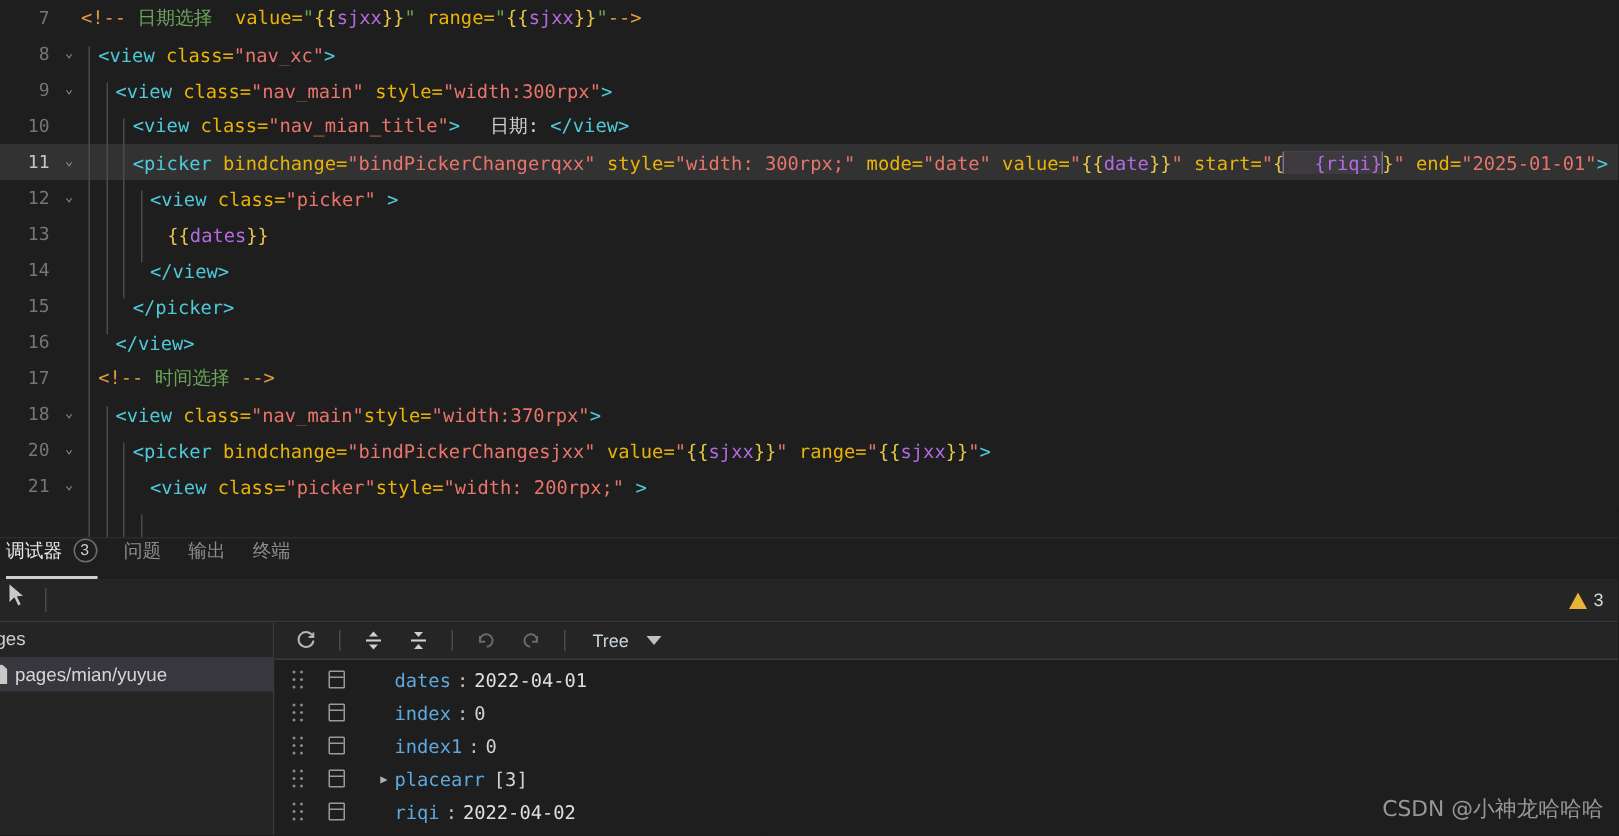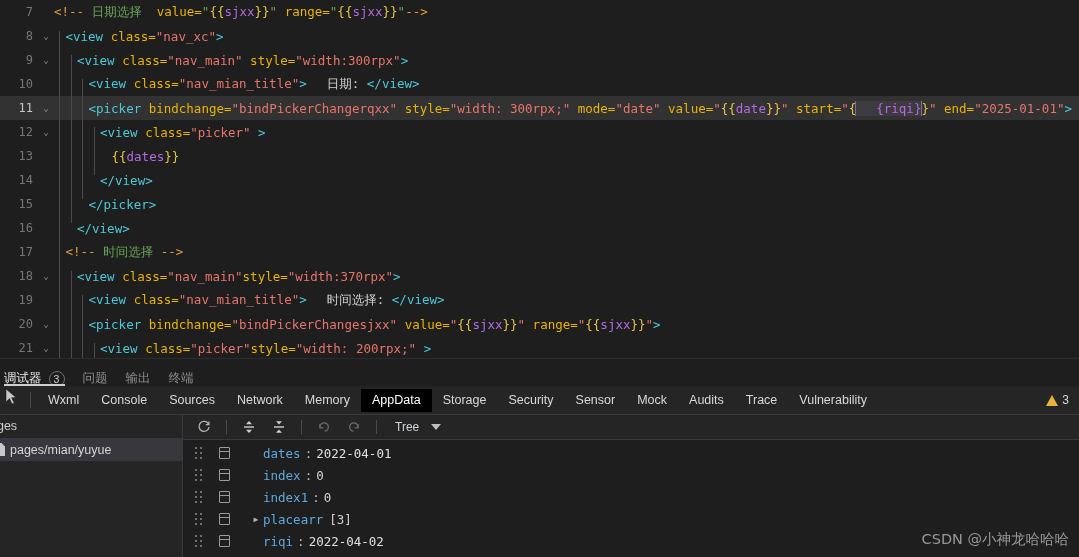--- a/index.html
+++ b/index.html
@@ -49,21 +49,21 @@
   .match-box  { outline: 1px solid #7c6f8f; background: rgba(110,95,130,0.18); padding-left: 20px; }
 
   
   .panel-tabs {
     position: absolute; left: 0; top: 358px; width: 1079px; height: 28px;
     background: #1e1e1e; display: flex; align-items: center; padding-left: 4px;
     border-top: 1px solid #2b2b2b;
   }
   .ptab {
     font-size: 12.5px; color: #8d8d8d; margin-right: 18px;
-    display: flex; align-items: flex-end; height: 28px; position: relative;
+    display: flex; align-items: flex-start; height: 28px; position: relative;
     font-family: "DejaVu Sans", sans-serif;
   }
   .ptab.active { color: #e8e8e8; }
   .ptab.active::after {
     content: ""; position: absolute; left: 0; right: 0; bottom: 1px;
     height: 2px; background: #d0d0d0;
   }
   .badge {
     margin-left: 7px; min-width: 16px; height: 16px; border-radius: 8px;
     border: 1px solid #6e6e6e; color: #cfcfcf; font-size: 10.5px;
@@ -188,21 +188,20 @@
       <div class="code-row"><span class="ln">9</span><span class="fold">⌄</span><span class="codetext" style="padding-left: 23px;"><span class="t-tag">&lt;view </span><span class="t-attr">class=</span><span class="t-str">"nav_main"</span><span class="t-attr"> </span><span class="t-attr">style=</span><span class="t-str">"width:300rpx"</span><span class="t-tag">&gt;</span></span></div>
       <div class="code-row"><span class="ln">10</span><span class="fold"></span><span class="codetext" style="padding-left: 34.5px;"><span class="t-tag">&lt;view </span><span class="t-attr">class=</span><span class="t-str">"nav_mian_title"</span><span class="t-tag">&gt;</span><span class="t-text">日期: </span><span class="t-tag">&lt;/view&gt;</span></span></div>
       <div class="code-row active"><span class="ln">11</span><span class="fold">⌄</span><span class="codetext" style="padding-left: 34.5px;"><span class="t-tag">&lt;picker </span><span class="t-attr">bindchange=</span><span class="t-str">"bindPickerChangerqxx"</span><span class="t-attr"> </span><span class="t-attr">style=</span><span class="t-str">"width: 300rpx;"</span><span class="t-attr"> </span><span class="t-attr">mode=</span><span class="t-str">"date"</span><span class="t-attr"> </span><span class="t-attr">value=</span><span class="t-str">"</span><span class="t-brace">{{</span><span class="t-mustache">date</span><span class="t-brace">}}</span><span class="t-str">"</span><span class="t-attr"> </span><span class="t-attr">start=</span><span class="t-str">"</span><span class="t-brace">{</span><span class="t-mustache match-box">{riqi}</span><span class="t-brace">}</span><span class="t-str">"</span><span class="t-attr"> </span><span class="t-attr">end=</span><span class="t-str">"2025-01-01"</span><span class="t-tag">&gt;</span></span></div>
       <div class="code-row"><span class="ln">12</span><span class="fold">⌄</span><span class="codetext" style="padding-left: 46px;"><span class="t-tag">&lt;view </span><span class="t-attr">class=</span><span class="t-str">"picker"</span><span class="t-tag"> &gt;</span></span></div>
       <div class="code-row"><span class="ln">13</span><span class="fold"></span><span class="codetext" style="padding-left: 57.5px;"><span class="t-brace">{{</span><span class="t-mustache">dates</span><span class="t-brace">}}</span></span></div>
       <div class="code-row"><span class="ln">14</span><span class="fold"></span><span class="codetext" style="padding-left: 46px;"><span class="t-tag">&lt;/view&gt;</span></span></div>
       <div class="code-row"><span class="ln">15</span><span class="fold"></span><span class="codetext" style="padding-left: 34.5px;"><span class="t-tag">&lt;/picker&gt;</span></span></div>
       <div class="code-row"><span class="ln">16</span><span class="fold"></span><span class="codetext" style="padding-left: 23px;"><span class="t-tag">&lt;/view&gt;</span></span></div>
       <div class="code-row"><span class="ln">17</span><span class="fold"></span><span class="codetext" style="padding-left: 11.5px;"><span class="t-com-mark">&lt;!--</span><span class="t-com-txt"> 时间选择 </span><span class="t-com-mark">--&gt;</span></span></div>
       <div class="code-row"><span class="ln">18</span><span class="fold">⌄</span><span class="codetext" style="padding-left: 23px;"><span class="t-tag">&lt;view </span><span class="t-attr">class=</span><span class="t-str">"nav_main"</span><span class="t-attr">style=</span><span class="t-str">"width:370rpx"</span><span class="t-tag">&gt;</span></span></div>
-      <div class="code-row"><span class="ln">19</span><span class="fold"></span><span class="codetext" style="padding-left: 34.5px;"><span class="t-tag">&lt;view </span><span class="t-attr">class=</span><span class="t-str">"nav_mian_title"</span><span class="t-tag">&gt;</span><span class="t-text">时间选择: </span><span class="t-tag">&lt;/view&gt;</span></span></div>
       <div class="code-row"><span class="ln">20</span><span class="fold">⌄</span><span class="codetext" style="padding-left: 34.5px;"><span class="t-tag">&lt;picker </span><span class="t-attr">bindchange=</span><span class="t-str">"bindPickerChangesjxx"</span><span class="t-attr"> </span><span class="t-attr">value=</span><span class="t-str">"</span><span class="t-brace">{{</span><span class="t-mustache">sjxx</span><span class="t-brace">}}</span><span class="t-str">"</span><span class="t-attr"> </span><span class="t-attr">range=</span><span class="t-str">"</span><span class="t-brace">{{</span><span class="t-mustache">sjxx</span><span class="t-brace">}}</span><span class="t-str">"</span><span class="t-tag">&gt;</span></span></div>
       <div class="code-row"><span class="ln">21</span><span class="fold">⌄</span><span class="codetext" style="padding-left: 46px;"><span class="t-tag">&lt;view </span><span class="t-attr">class=</span><span class="t-str">"picker"</span><span class="t-attr">style=</span><span class="t-str">"width: 200rpx;"</span><span class="t-tag"> &gt;</span></span></div>
       <div class="guides">
         <div class="guide" style="left: 59px; top: 31px; height: 327px;"></div>
         <div class="guide" style="left: 70.5px; top: 55px; height: 168px;"></div>
         <div class="guide" style="left: 82px; top: 79px; height: 120px;"></div>
         <div class="guide" style="left: 93.5px; top: 127px; height: 48px;"></div>
         <div class="guide" style="left: 70.5px; top: 271px; height: 87px;"></div>
         <div class="guide" style="left: 82px; top: 295px; height: 63px;"></div>
         <div class="guide" style="left: 93.5px; top: 343px; height: 15px;"></div>
@@ -225,35 +224,20 @@
       </div>
     </div>
 
   <div class="dt-bar">
     <div class="dt-cursor-icon">
       <svg width="22" height="29" viewBox="0 0 22 29">
         <path d="M4 3 L4 16 L7.5 12.6 L10 18 L12.2 17 L9.7 11.8 L14 11.5 Z" fill="#c9c9c9" stroke="#1e1e1e" stroke-width="0.6"></path>
       </svg>
     </div>
     <div class="dt-sep"></div>
-    <div id="dtTabs" style="display:flex;align-items:center;">
-        <div class="dt-tab">Wxml</div>
-        <div class="dt-tab">Console</div>
-        <div class="dt-tab">Sources</div>
-        <div class="dt-tab">Network</div>
-        <div class="dt-tab">Memory</div>
-        <div class="dt-tab active">AppData</div>
-        <div class="dt-tab">Storage</div>
-        <div class="dt-tab">Security</div>
-        <div class="dt-tab">Sensor</div>
-        <div class="dt-tab">Mock</div>
-        <div class="dt-tab">Audits</div>
-        <div class="dt-tab">Trace</div>
-        <div class="dt-tab">Vulnerability</div>
-      </div>
     <div class="dt-warn">
       <span class="warn-tri"></span>
       <span>3</span>
     </div>
   </div>
 
   <div class="dt-body">
 
     <div class="dt-side">
       <div class="side-head">ages</div>

